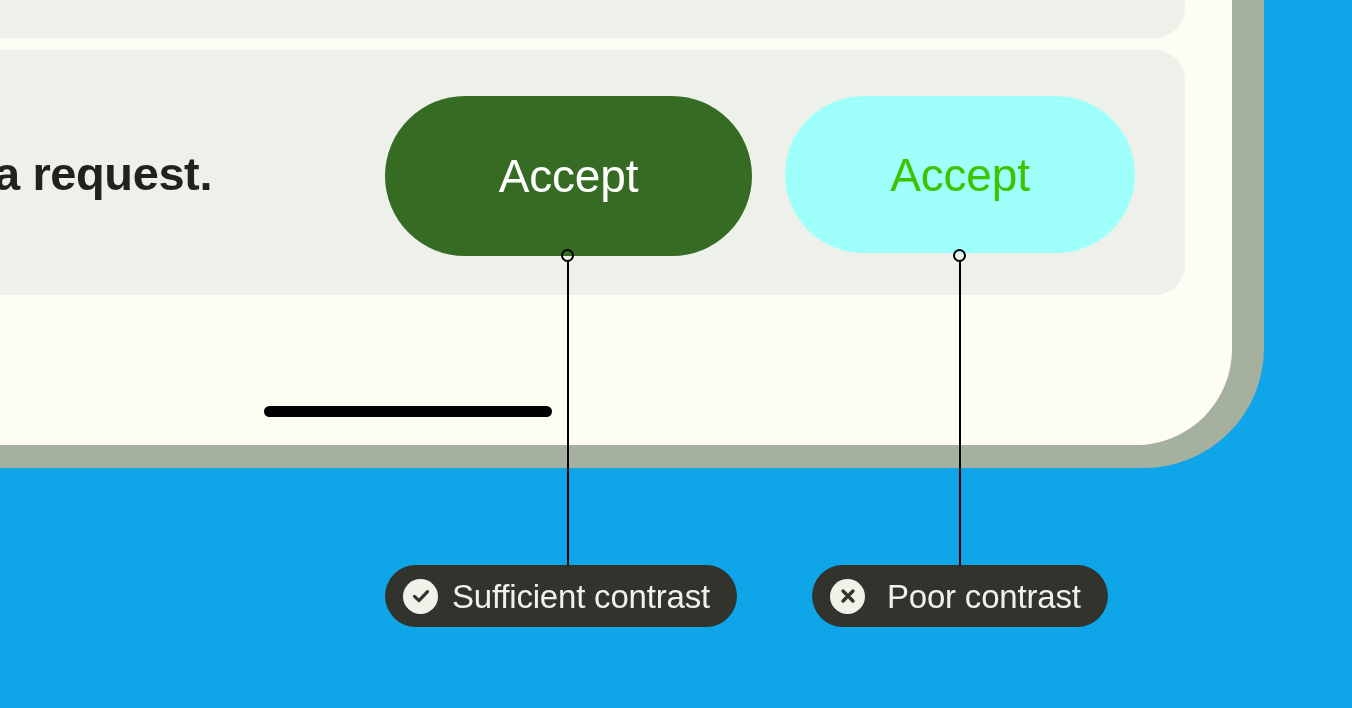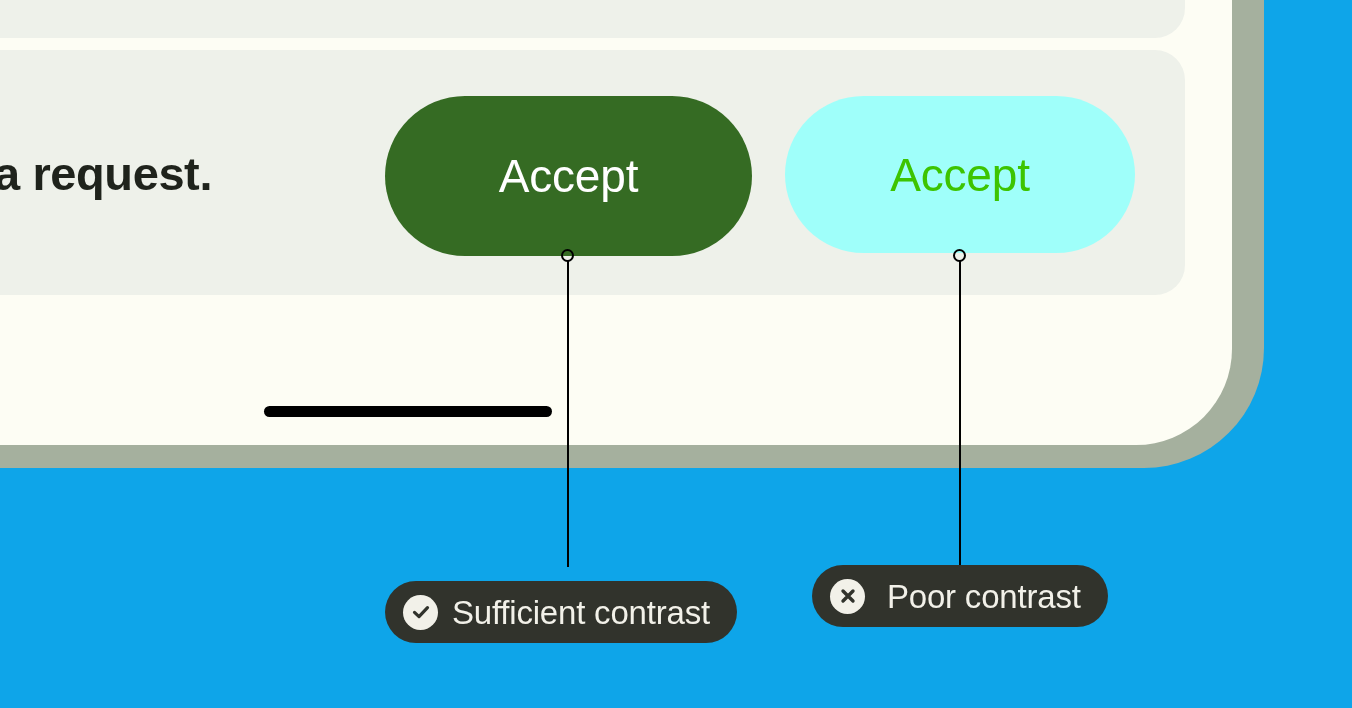--- a/index.html
+++ b/index.html
@@ -153,21 +153,21 @@
     position: absolute;
     display: flex;
     align-items: center;
     height: 62px;
     background: #31332c;
     border-radius: 999px;
     padding: 0 27px 0 18px;
     box-sizing: border-box;
     white-space: nowrap;
   }
-  .pill-sufficient { left: 385px; top: 581px; }
+  .pill-sufficient { left: 385px; top: 565px; }
   .pill-poor      { left: 812px; top: 565px; gap: 8px; }
 
   .pill-icon {
     width: 35px;
     height: 35px;
     border-radius: 50%;
     background: #f2f1e9;
     display: flex;
     align-items: center;
     justify-content: center;

